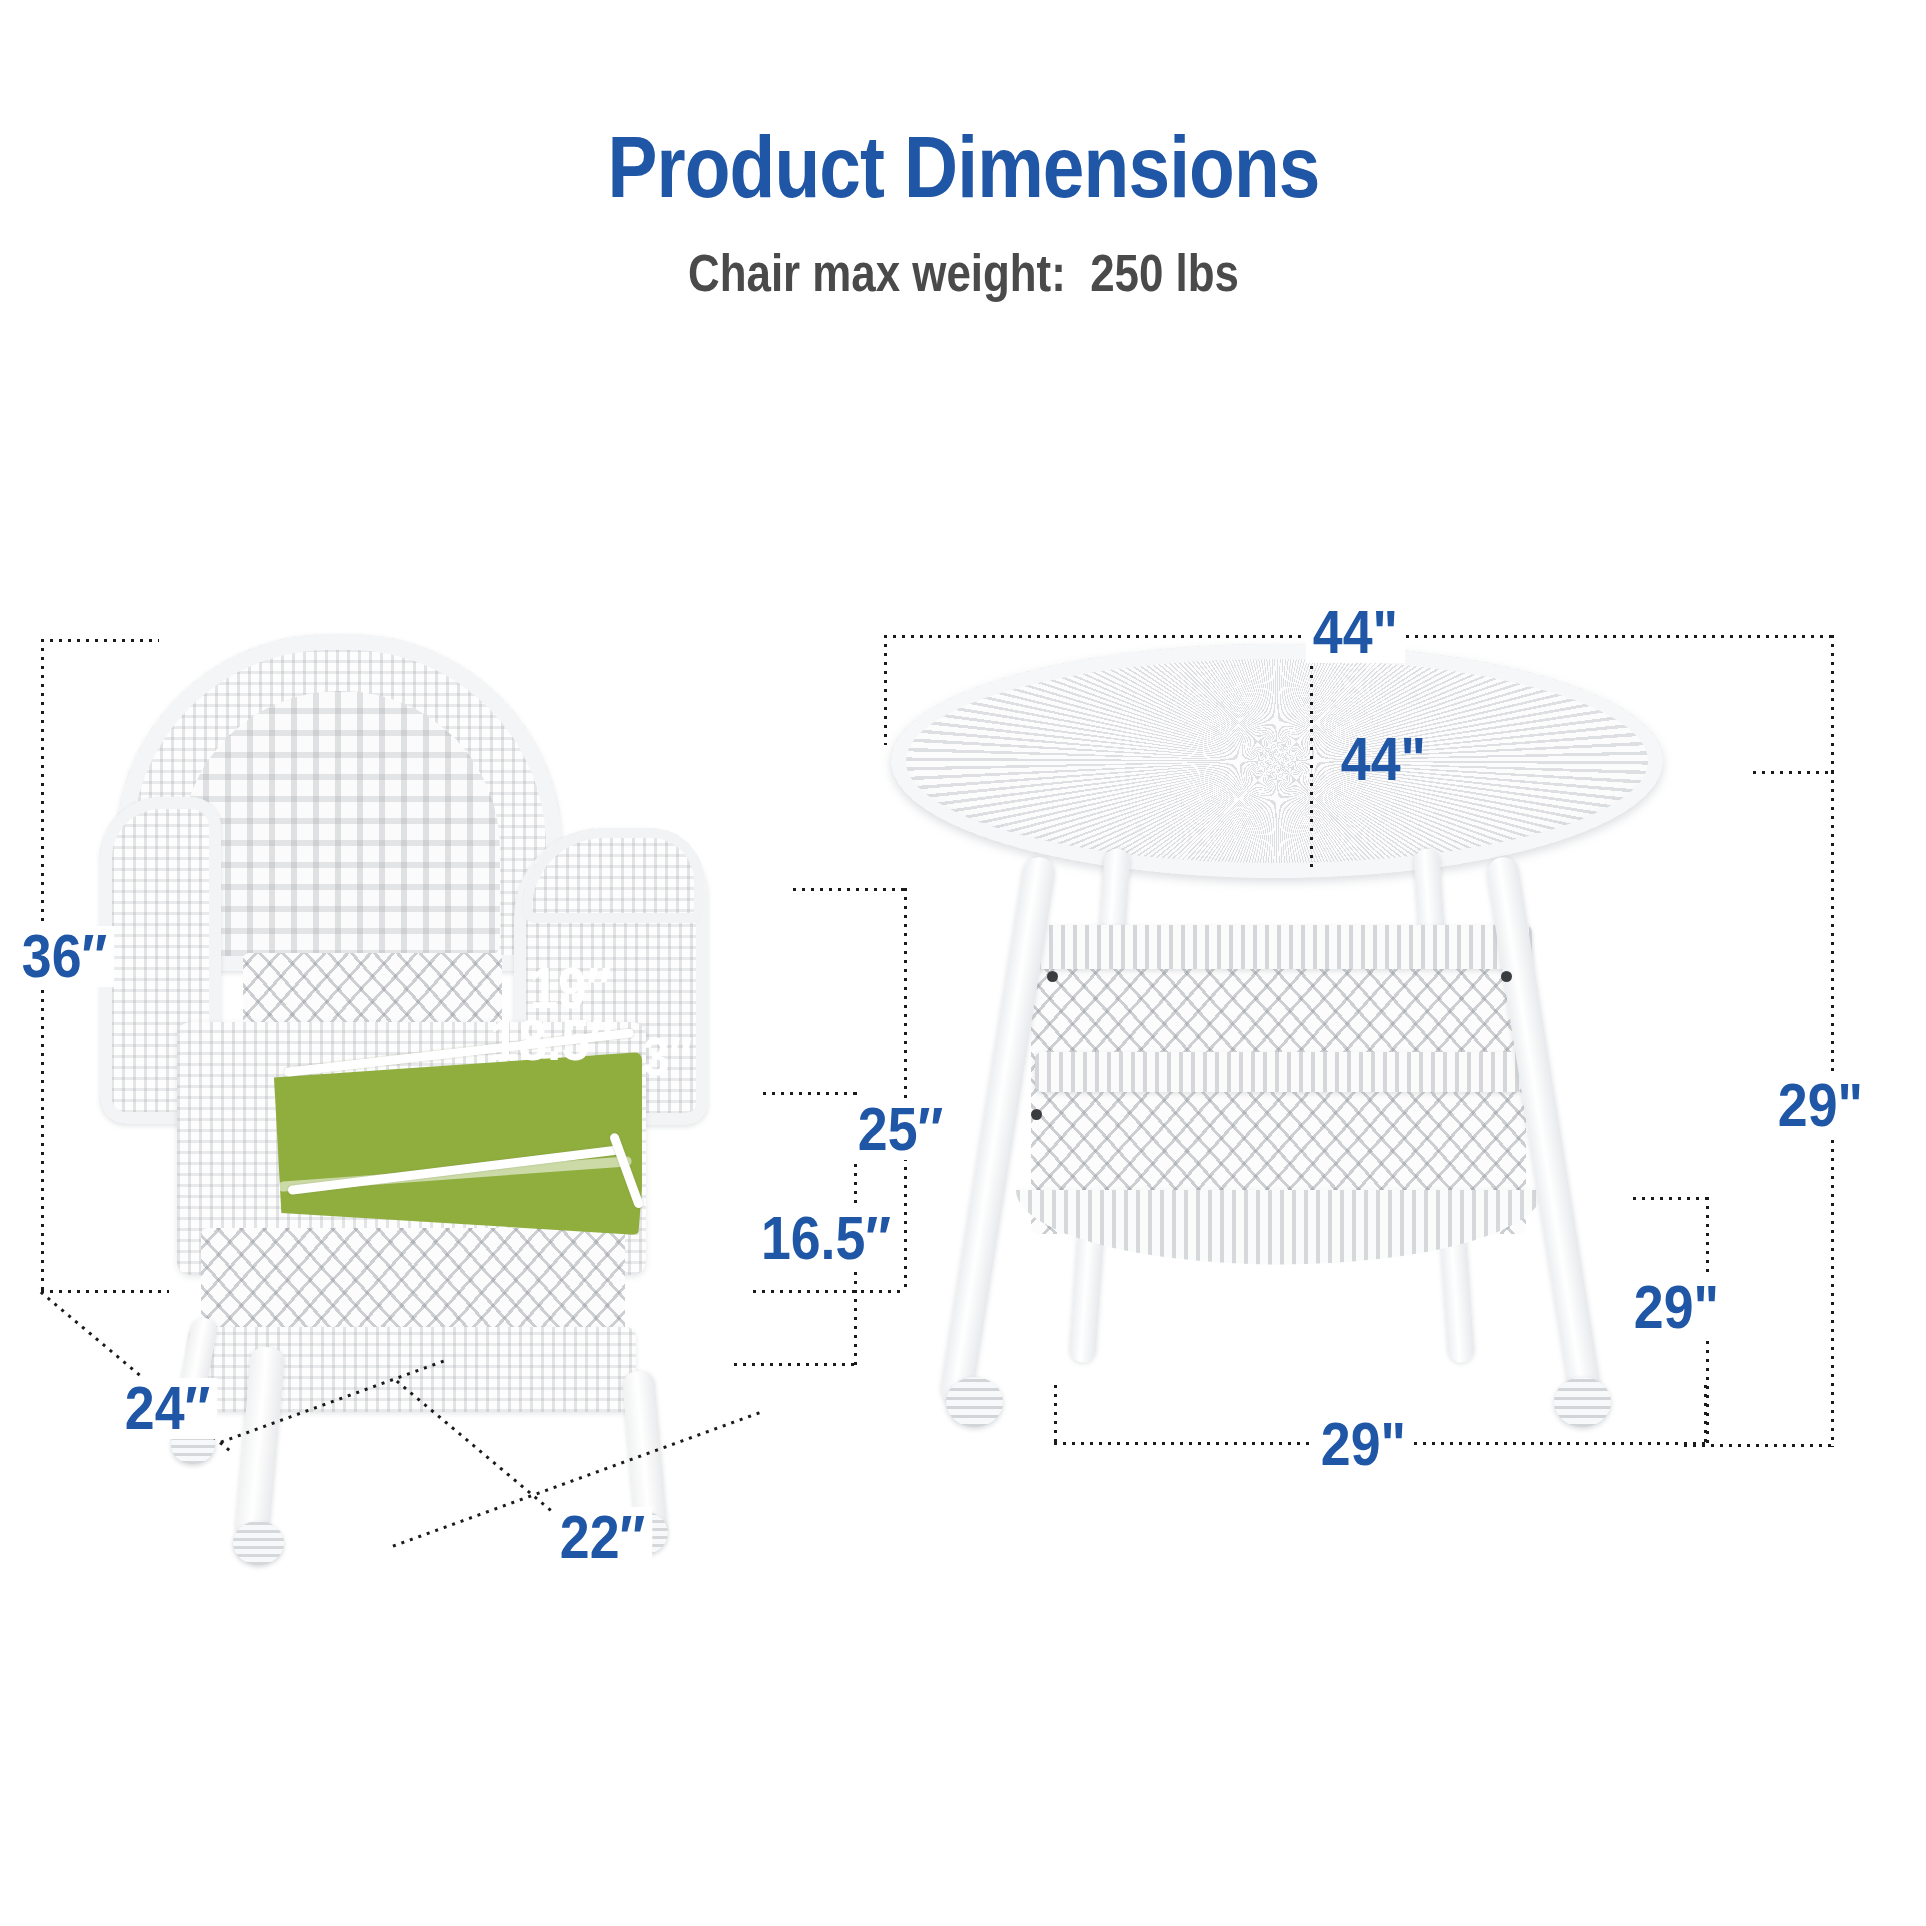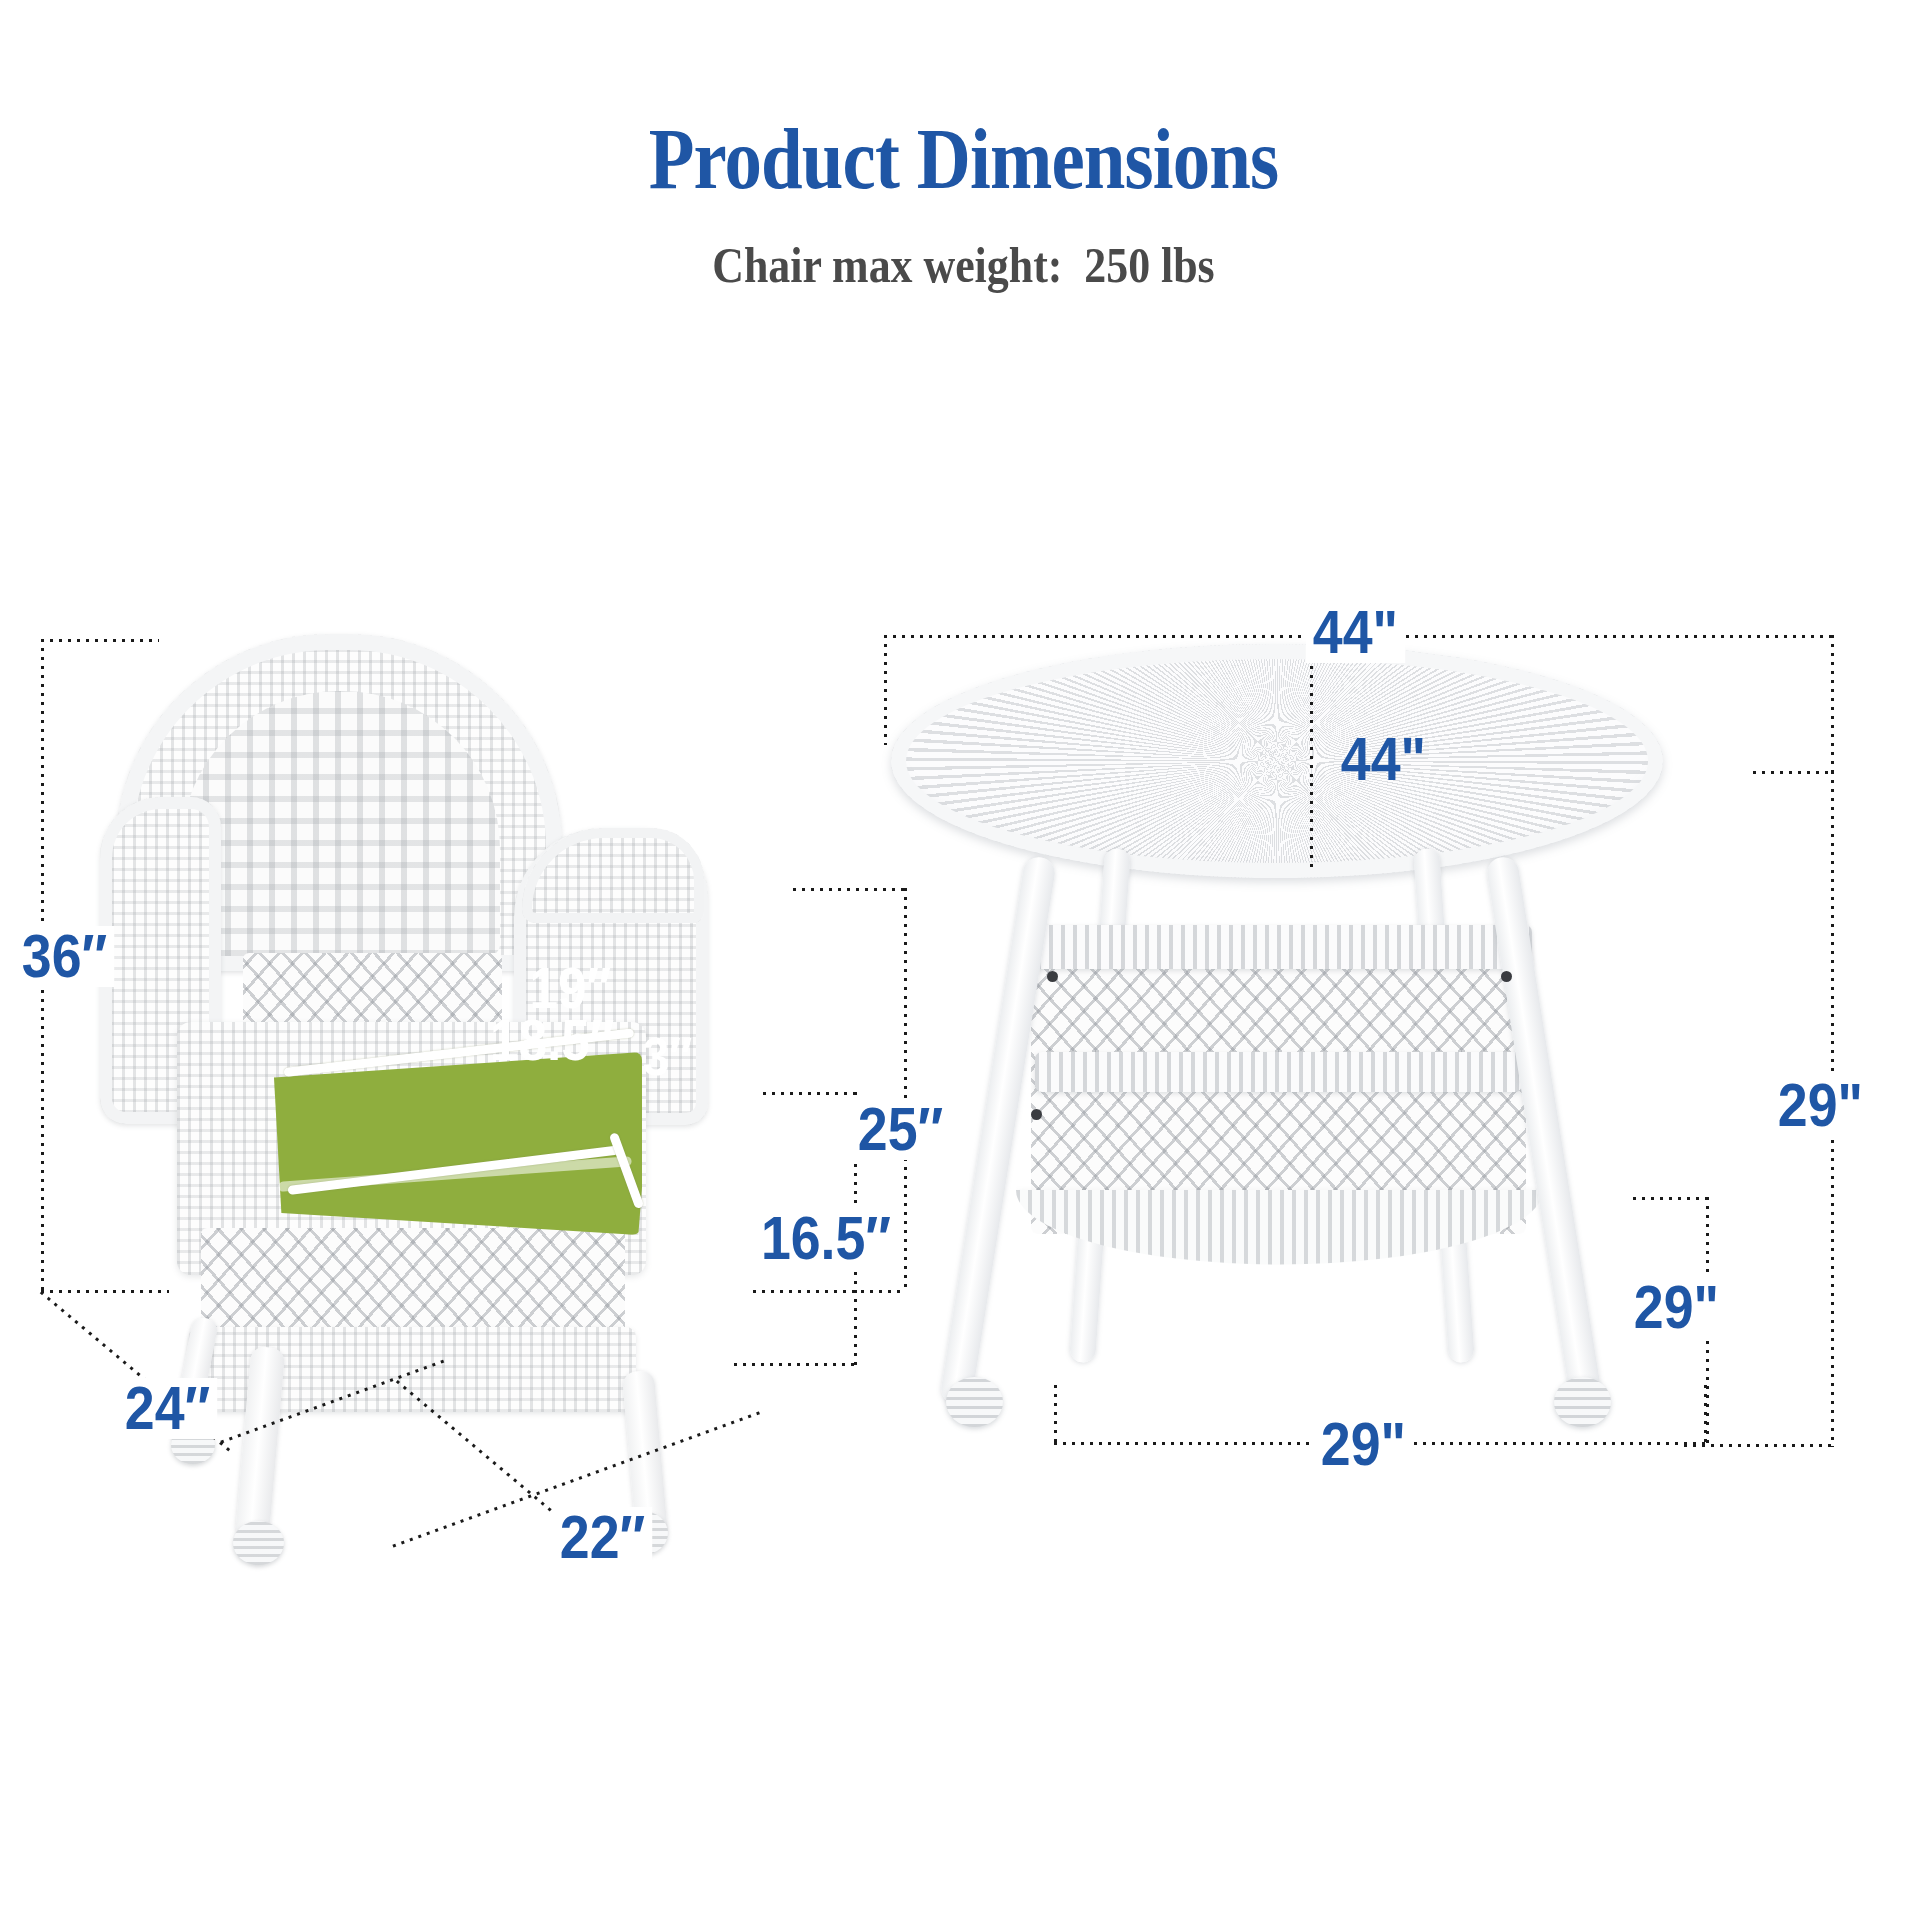--- a/index.html
+++ b/index.html
@@ -2,21 +2,21 @@
 <html><head>
 <meta charset="utf-8">
 <style>
   html,body{margin:0;padding:0;background:#ffffff;}
   body{width:1927px;height:1927px;position:relative;overflow:hidden;
        font-family:"Liberation Sans","DejaVu Sans",sans-serif;}
 
   .stage{position:absolute;inset:0;}
 
   
-  #header{position:absolute;left:0;top:4px;width:100%;text-align:center;font-family:Liberation Serif, serif;}
+  #header{position:absolute;left:0;top:12px;width:100%;text-align:center;}
   #title{font-size:87px;font-weight:700;color:#1F56A5;letter-spacing:-1px;
          line-height:1;margin-top:111px;transform:scaleX(.86);}
   #subtitle{font-size:51px;font-weight:700;color:#4a4a4a;line-height:1;
             margin-top:38px;transform:scaleX(.86);white-space:pre;}
 
   
   .dl{position:absolute;}
   .dl.h{height:5px;
         background-image:radial-gradient(circle at 2.5px 2.5px,#1a1a1a 1.7px,transparent 1.9px);
         background-size:9px 5px;background-repeat:repeat-x;}

